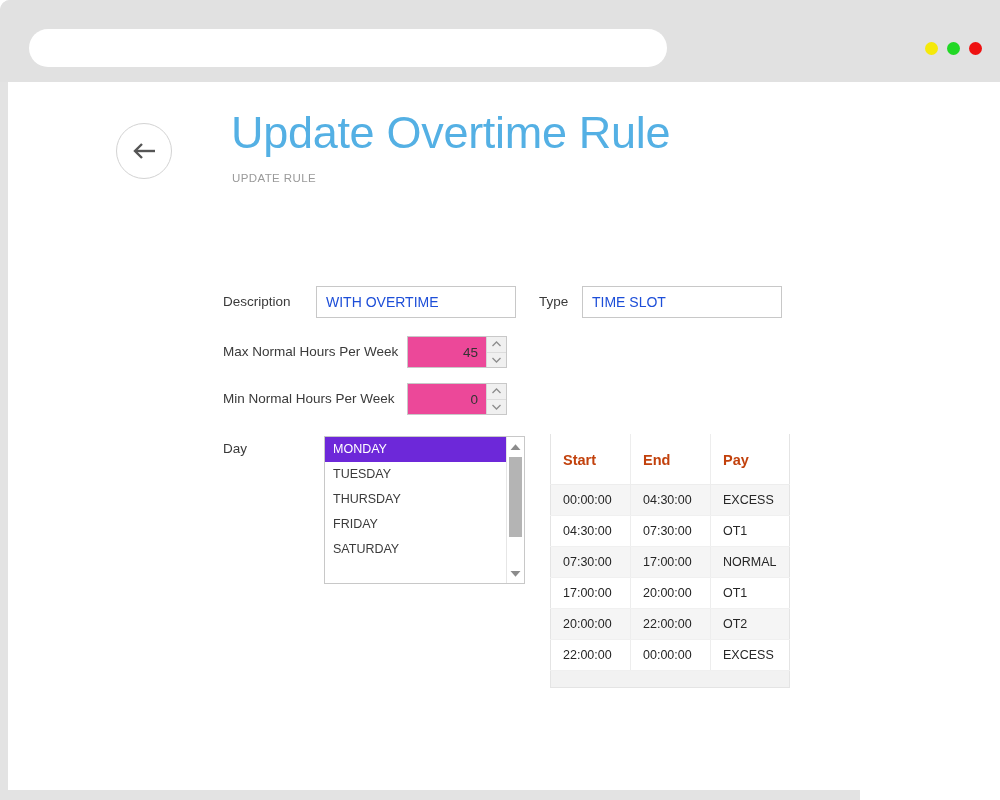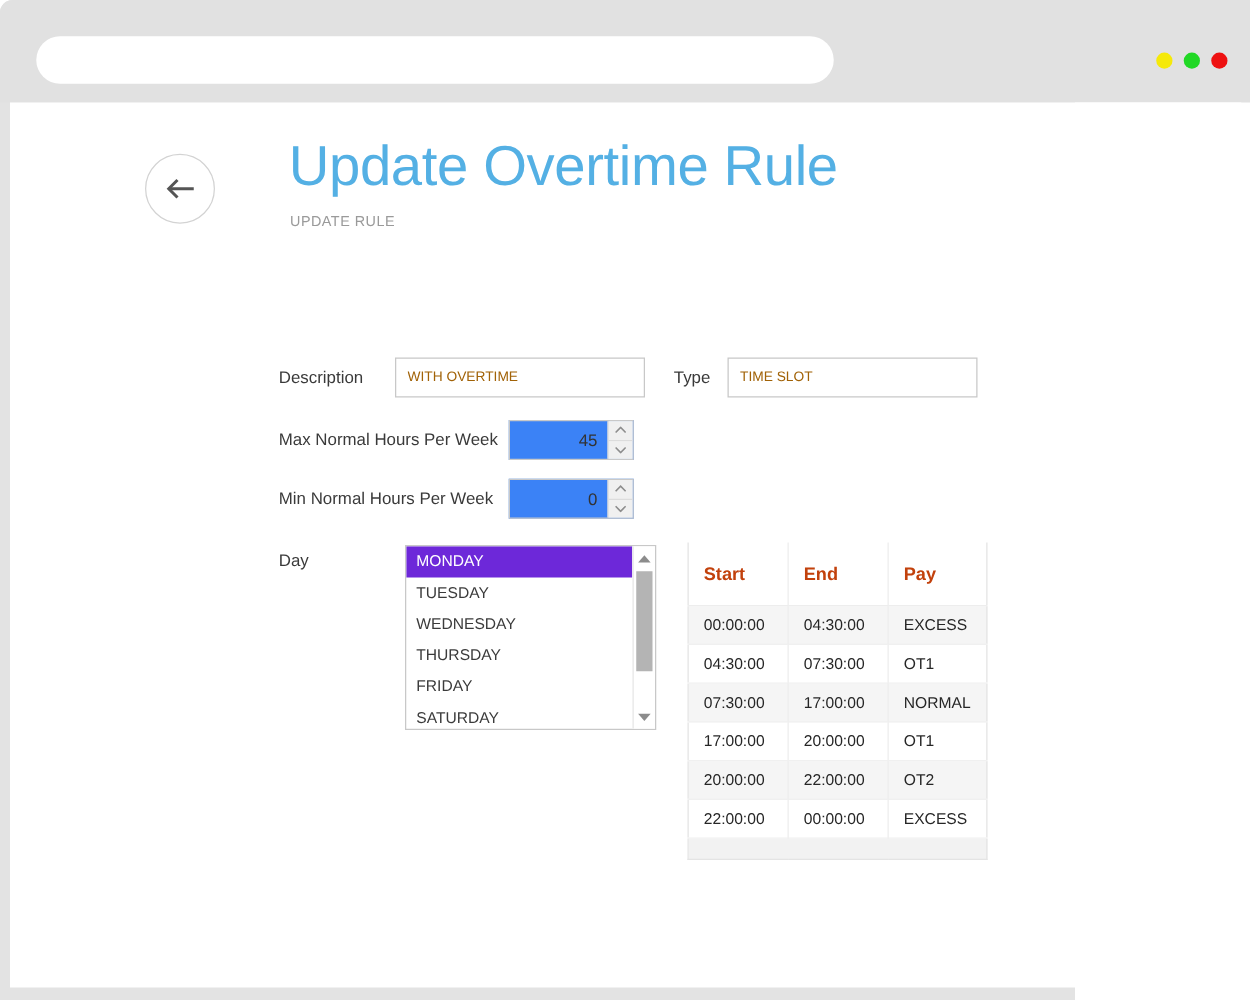--- a/index.html
+++ b/index.html
@@ -134,32 +134,32 @@
     color: #3a3a3a;
     white-space: nowrap;
   }
 
   .text-input {
     position: absolute;
     background: #ffffff;
     border: 1px solid #c8c8c8;
     box-sizing: border-box;
     font-family: "Liberation Sans", sans-serif;
-    font-size: 11px;
-    color: #a16207;
+    font-size: 14px;
+    color: #1d4ed8;
     padding: 0 9px;
     outline: none;
   }
 
   
   .spin-wrap {
     position: absolute;
     display: flex;
     border: 1px solid #c8c8c8;
-    background: #3b82f6;
+    background: #ec4899;
     box-sizing: border-box;
     height: 32px;
   }
   .spin-input {
     flex: 1;
     border: none;
     outline: none;
     text-align: right;
     font-family: "Liberation Sans", sans-serif;
     font-size: 13.5px;
@@ -369,21 +369,20 @@
         </span>
       </span>
     </div>
 
     <div class="form-label" style="left:215px; top:359px;text-align:center;">Day</div>
 
     <div id="day-listbox">
       <div id="day-options">
           <div class="day-option selected">MONDAY</div>
           <div class="day-option">TUESDAY</div>
-          <div class="day-option">WEDNESDAY</div>
           <div class="day-option">THURSDAY</div>
           <div class="day-option">FRIDAY</div>
           <div class="day-option">SATURDAY</div>
         </div>
       <div id="day-scrollbar">
         <span class="sb-arrow" id="sb-up">
           <svg width="11" height="8" viewBox="0 0 11 8" aria-hidden="true">
             <path d="M0.5 7 L5.5 1.2 L10.5 7 Z" fill="#8c8c8c"></path>
           </svg>
         </span>

